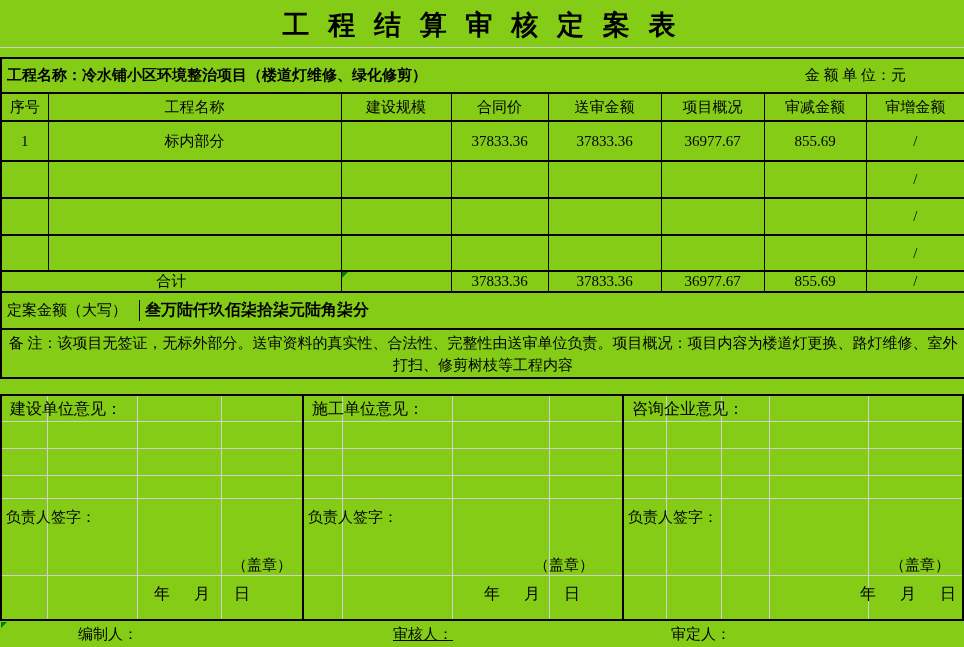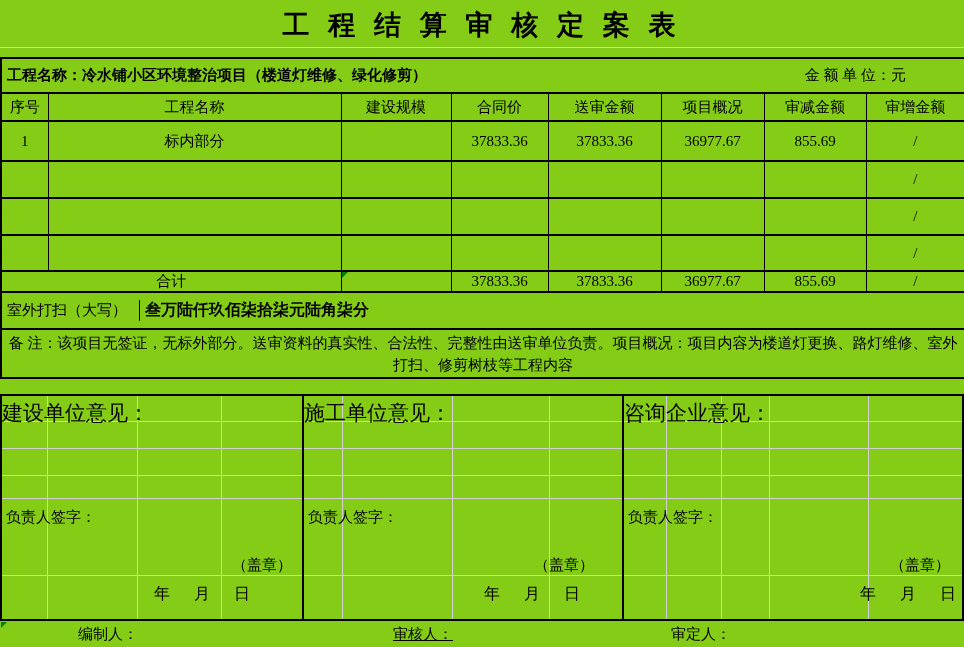--- a/index.html
+++ b/index.html
@@ -39,21 +39,21 @@
   }
   
   .opinions{
     position:absolute;top:394px;left:0;width:964px;height:227px;
     border:2px solid #000;box-sizing:border-box;display:flex;
   }
   .sec{position:relative;height:100%;box-sizing:border-box;}
   .sec1{width:302px;border-right:2px solid #000;}
   .sec2{width:320px;border-right:2px solid #000;}
   .sec3{flex:1;}
-  .op-label{position:absolute;top:3px;left:0;font-size:21px;}
+  .op-label{position:absolute;top:3px;left:8px;font-size:16px;}
   .sign-label{position:absolute;top:112px;left:4px;font-size:15px;}
   .seal{position:absolute;top:160px;font-size:15px;}
   .date{position:absolute;top:188px;font-size:16px;white-space:pre;}
   .hl{position:absolute;left:0;right:0;height:1px;background:#d0d0d0;}
   .vl{position:absolute;top:0;bottom:0;width:1px;background:#d0d0d0;}
   
   .footer{position:absolute;top:621px;left:0;width:964px;height:33px;}
   .footer .flabel{position:absolute;top:4px;font-size:15px;}
   .f1{left:78px;} .f2{left:393px;text-decoration:underline;} .f3{left:671px;}
 </style>
@@ -140,21 +140,21 @@
       <td class="rel"><span class="gtri"></span><span></span></td>
       <td class="num">37833.36</td>
       <td class="num">37833.36</td>
       <td class="num">36977.67</td>
       <td class="num">855.69</td>
       <td>/</td>
     </tr>
     <tr style="height:37px">
       <td colspan="8">
         <div class="cost-flex">
-          <div class="cost-label">室外打扫（大写）</div>
+          <div class="cost-label">定案金额（大写）</div>
           <div class="cost-value">叁万陆仟玖佰柒拾柒元陆角柒分</div>
         </div>
       </td>
     </tr>
     <tr style="height:49px">
       <td colspan="8" class="note">备  注：该项目无签证，无标外部分。送审资料的真实性、合法性、完整性由送审单位负责。项目概况：项目内容为楼道灯更换、路灯维修、室外打扫、修剪树枝等工程内容</td>
     </tr>
   </tbody>
     </table>
 

